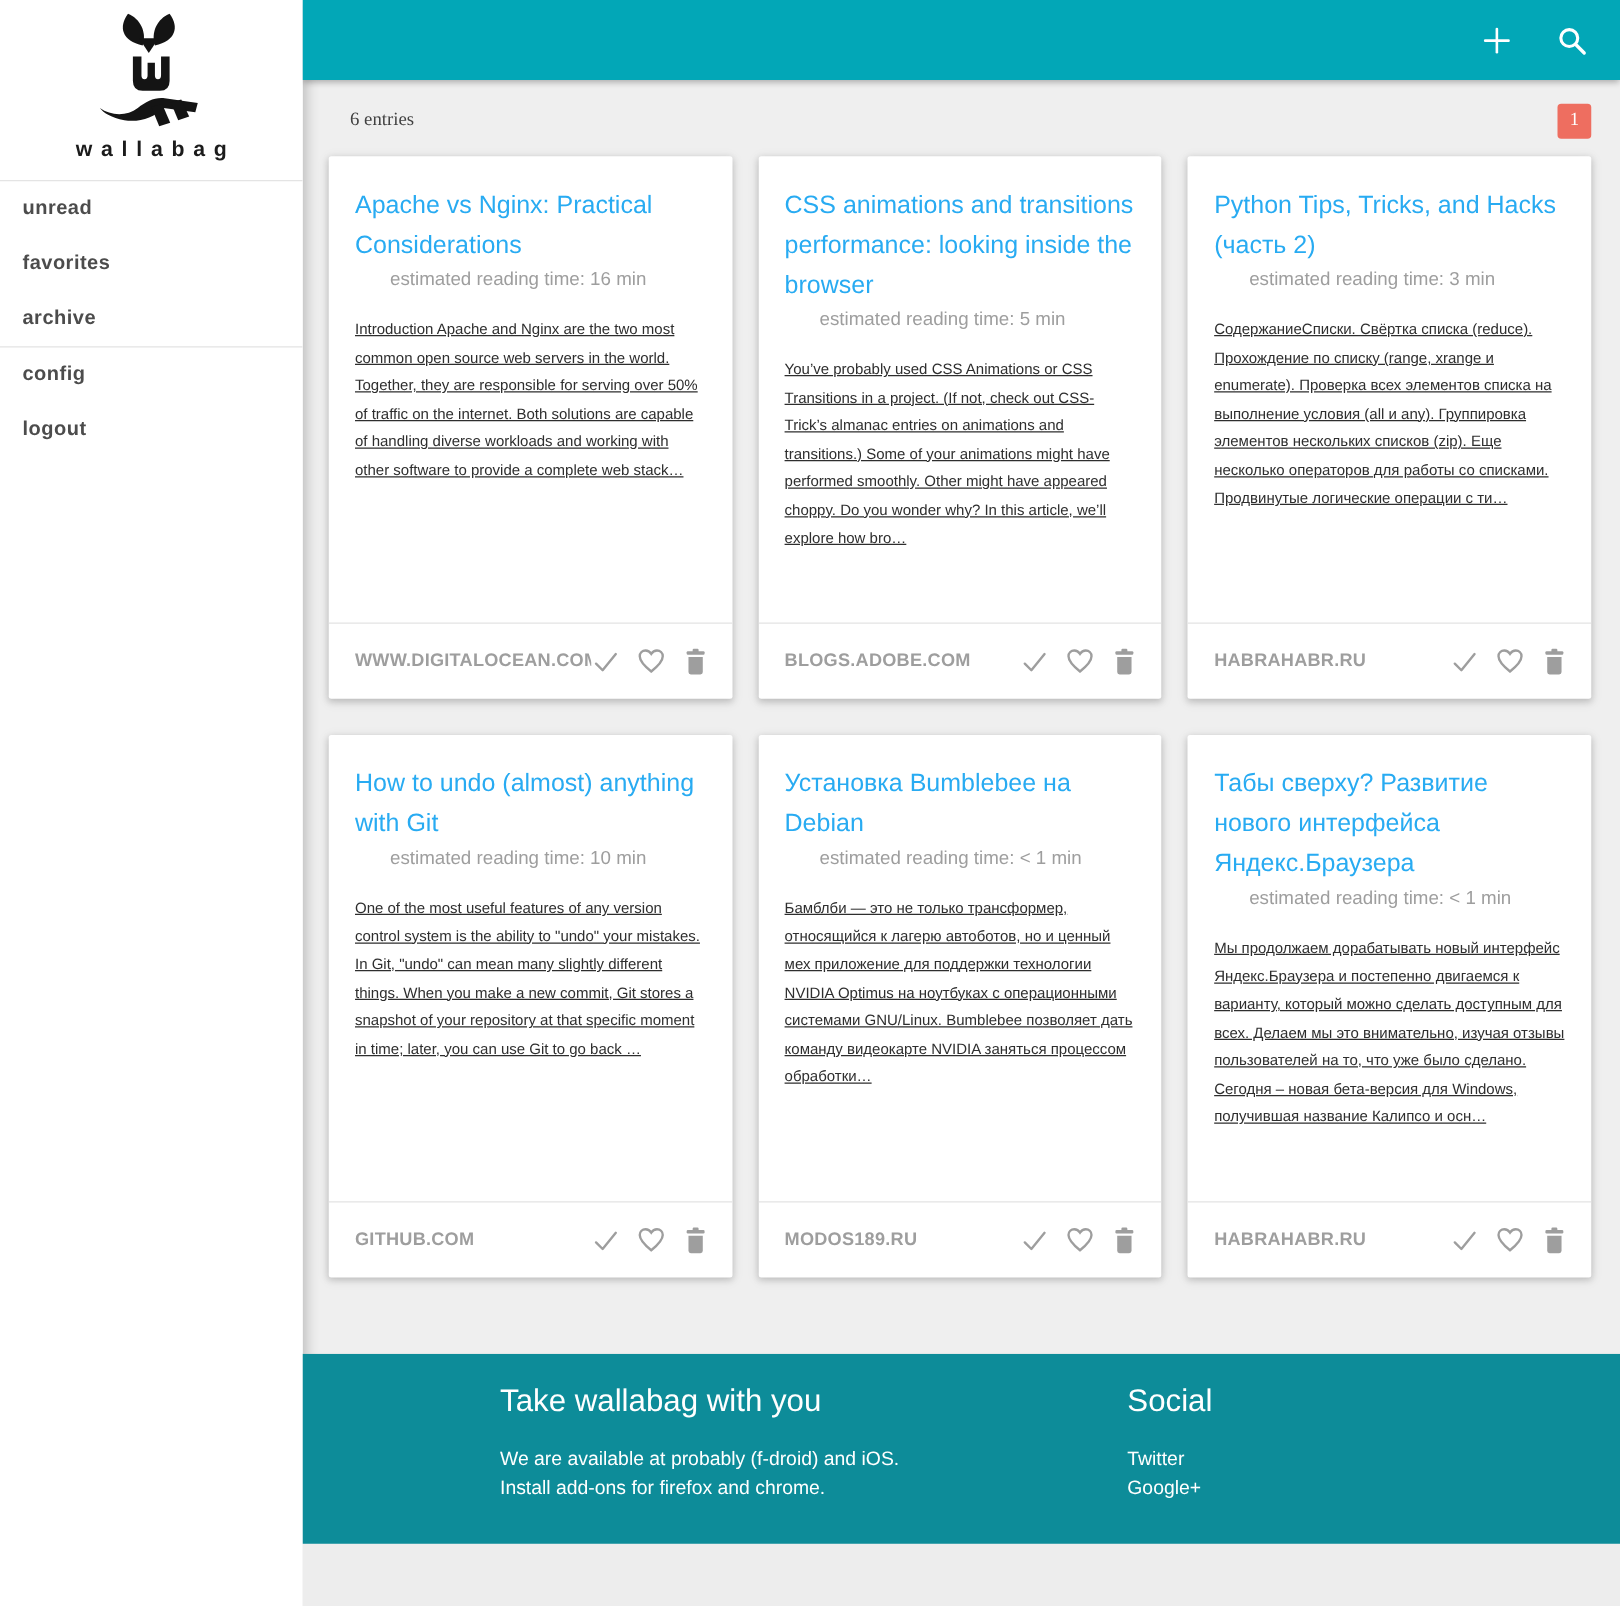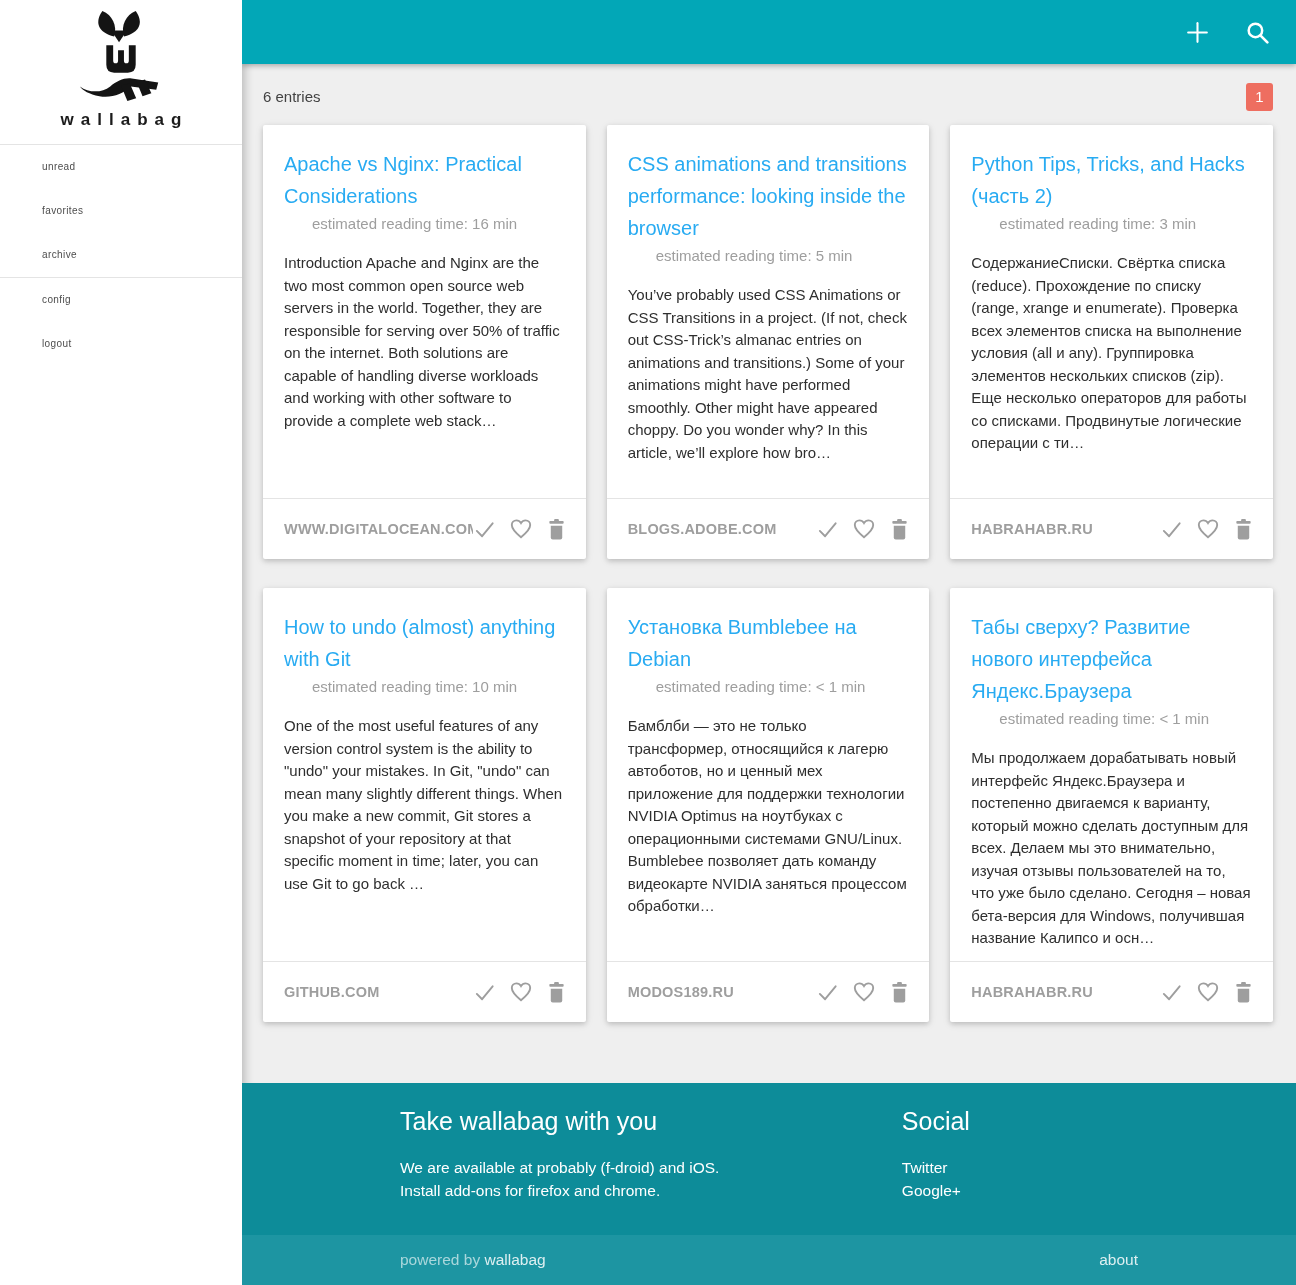--- a/index.html
+++ b/index.html
@@ -17,22 +17,22 @@
     z-index: 3;
   }
   .logo-block { padding: 10px 0 14px; text-align: center; cursor: pointer; }
   .logo-block svg { display: block; margin: 0 auto; }
   .logo-text {
     margin-top: 6px; font-size: 17px; font-weight: bold; color: #1b1b1b;
     letter-spacing: 7px; text-indent: 7px;
   }
   .side-divider { border: none; border-top: 1px solid #e4e4e4; }
   .side-item {
-    display: block; height: 44px; line-height: 44px; padding-left: 42px;
-    font-size: 10px; font-weight: normal; color: #4c4c4c; letter-spacing: 0.4px;
+    display: block; height: 44px; line-height: 44px; padding-left: 18px;
+    font-size: 16px; font-weight: bold; color: #4c4c4c; letter-spacing: 0.4px;
     text-decoration: none; cursor: pointer;
   }
 
   
   .main { flex: 1; display: flex; flex-direction: column; position: relative; }
 
   .topbar {
     height: 64px; background: #02a7b7;
     display: flex; align-items: center; justify-content: flex-end;
     padding-right: 16px; gap: 14px;
@@ -43,21 +43,21 @@
     background: none; border: none; width: 46px; height: 46px; cursor: pointer;
     display: flex; align-items: center; justify-content: center;
   }
 
   .content {
     height: 1019px; background: #efefef; position: relative; z-index: 1;
     box-shadow: inset 12px 0 10px -9px rgba(0,0,0,0.22);
   }
   .entries-row {
     display: flex; align-items: center; justify-content: space-between;
-    padding: 17px 23px 0 21px; height: 48px;
+    padding: 17px 23px 0 38px; height: 48px; font-family: Liberation Serif, serif;
   }
   .entries-count { font-size: 15px; color: #424242; }
   .badge {
     min-width: 27px; height: 28px; padding: 0 6px; background: #ee6e60;
     color: #ffffff; font-size: 15px; border-radius: 3px;
     display: flex; align-items: center; justify-content: center;
   }
 
   .grid {
     display: grid; grid-template-columns: repeat(3, 1fr);
@@ -68,21 +68,21 @@
     background: #ffffff; height: 434px; border-radius: 2px;
     box-shadow: 0 2px 5px rgba(0,0,0,0.16), 0 2px 10px rgba(0,0,0,0.08);
     display: flex; flex-direction: column; overflow: hidden;
   }
   .card-body { flex: 1; padding: 23px 21px 10px; overflow: hidden; }
   .card-title {
     display: block; font-size: 20px; line-height: 32px; color: #28abf2;
     text-decoration: none; cursor: pointer; margin-bottom: 3px;
   }
   .card-time { font-size: 15px; color: #9e9e9e; margin-bottom: 20px; margin-left: 28px; }
-  .card-preview { font-size: 15px; line-height: 22.5px; color: #2e2e2e; }
+  .card-preview { font-size: 12px; line-height: 22.5px; color: #2e2e2e; text-decoration: underline; }
   .card-footer {
     border-top: 1px solid #e4e4e4; height: 61px; min-height: 61px;
     display: flex; align-items: center; padding: 0 19px 0 21px;
   }
   .card-domain {
     flex: 1; font-size: 14.5px; font-weight: bold; color: #9e9e9e;
     letter-spacing: 0.2px; white-space: nowrap; overflow: hidden;
   }
   .card-actions { display: flex; align-items: center; gap: 13px; }
   .card-actions button {
@@ -373,20 +373,16 @@
             <div class="footer-line">We are available at probably (f-droid) and iOS.</div>
             <div class="footer-line">Install add-ons for firefox and chrome.</div>
           </div>
           <div class="footer-col-right">
             <h2 class="footer-h">Social</h2>
             <a class="footer-link">Twitter</a>
             <a class="footer-link">Google+</a>
           </div>
         </div>
       </div>
-      <div class="footer-strip">
-        <span class="powered"><span>powered by </span><a>wallabag</a></span>
-        <a class="about-link">about</a>
-      </div>
     </footer>
 
   </div>
 </div>
 
 </body></html>

